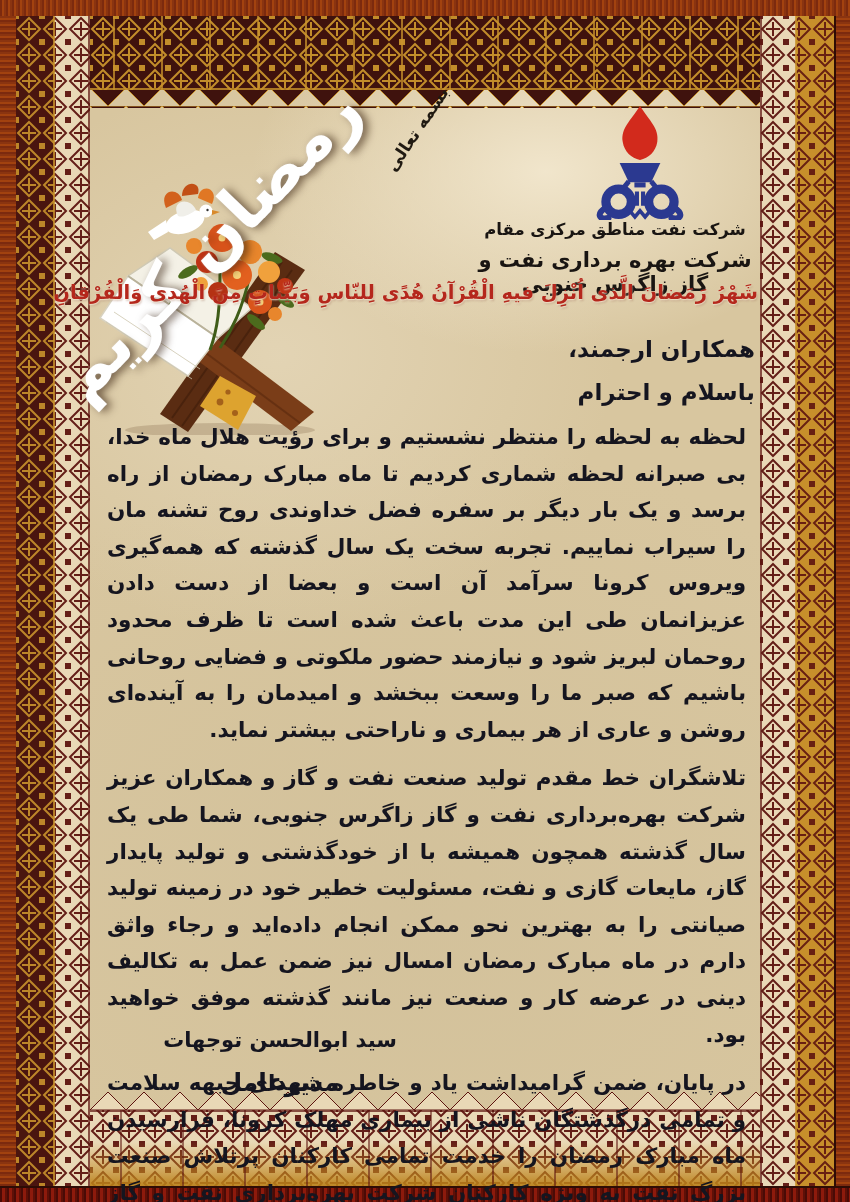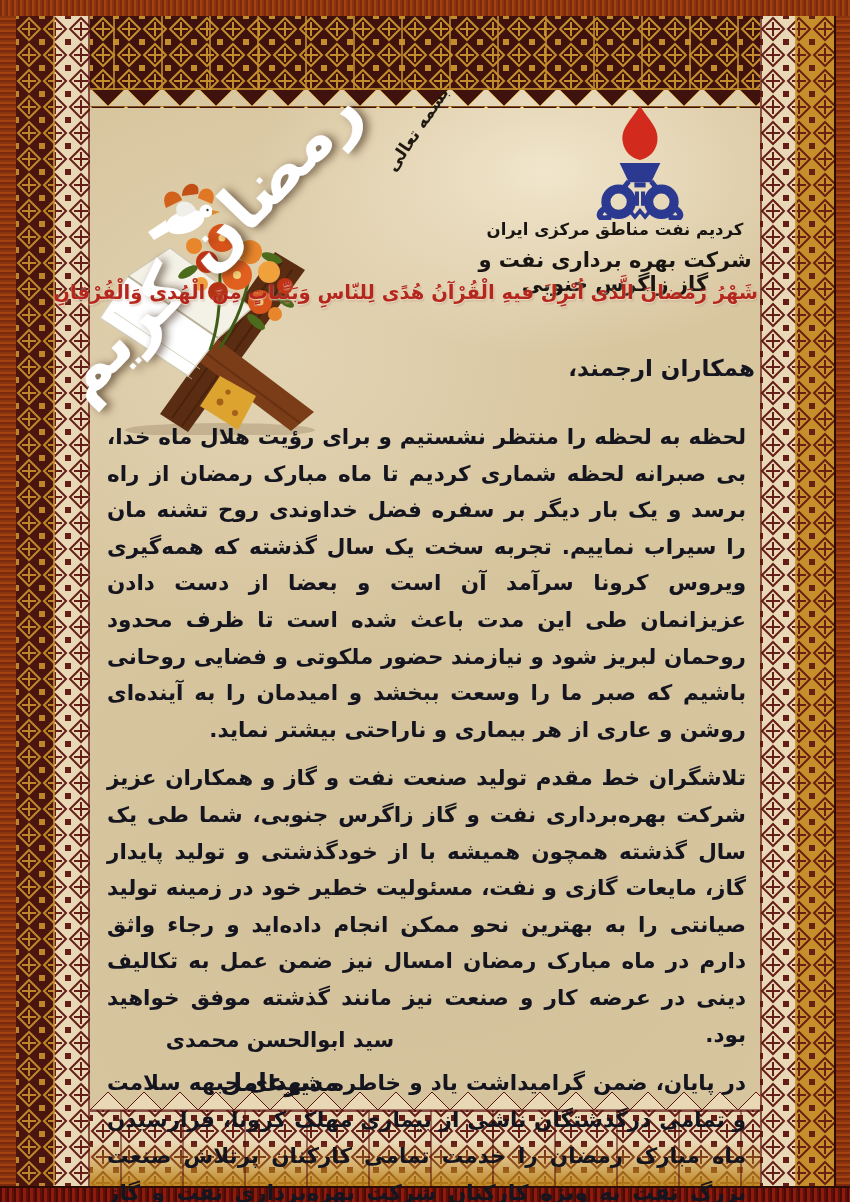--- a/index.html
+++ b/index.html
@@ -83,21 +83,21 @@
     direction:rtl;white-space:nowrap;
     font-size:19.5px;font-weight:bold;color:#b5271c;
     text-shadow:0 1px 2px rgba(255,248,228,.85), 1px 2px 2px rgba(110,40,20,.25);
     text-align:right;
   }
   
   .salut{
     position:absolute;z-index:6;right:95px;
     direction:rtl;font-weight:bold;color:#15151f;font-size:23px;
   }
-  .salut-1{top:355px;}
+  .salut-1{top:336px;}
   .salut-2{top:379px;}
   .letter-body{
     position:absolute;z-index:6;left:95px;top:407px;width:663px;
     direction:rtl;text-align:justify;text-align-last:right;
     font-size:21.5px;font-weight:bold;color:#15151f;line-height:36.6px;
   }
   .letter-body p{margin:12px;padding:0;text-align:justify;text-align-last:right;}
   .signature{
     position:absolute;z-index:6;left:160px;top:1028px;width:240px;
     direction:rtl;text-align:center;font-weight:bold;color:#15151f;
@@ -254,31 +254,32 @@
       <path d="M61 74 C66 80 67 83 72 82" stroke-width="5"></path>
       <path d="M40 103 L45 109 L50 103 L55 109 L60 103" stroke-width="3.5"></path>
     </g>
     <rect x="45" y="84" width="4" height="14" fill="#2b3990"></rect>
     <rect x="51" y="84" width="4" height="14" fill="#2b3990"></rect>
   </svg>
 
   <div class="ramadan-callig">رمضان کریم</div>
   <div class="bismillah">بسمه تعالی</div>
 
-  <div class="company company-1">کردیم نفت مناطق مرکزی ایران</div>
+  <div class="company company-1">شرکت نفت مناطق مرکزی مقام</div>
   <div class="company company-2">شرکت بهره برداری نفت و گاز زاگرس جنوبی</div>
 
   <div class="verse">شَهْرُ رَمَضانَ الَّذی اُنْزِلَ فیهِ الْقُرْآنُ هُدًی لِلنّاسِ وَبَیِّناتٍ مِنَ الْهُدی وَالْفُرْقانِ</div>
 
   <div class="salut salut-1">همکاران ارجمند،</div>
+  <div class="salut salut-2">باسلام و احترام</div>
 
   <div class="letter-body">
     <p>لحظه به لحظه را منتظر نشستیم و برای رؤیت هلال ماه خدا، بی صبرانه لحظه شماری کردیم تا ماه مبارک رمضان از راه برسد و یک بار دیگر بر سفره فضل خداوندی روح تشنه مان را سیراب نماییم. تجربه سخت یک سال گذشته که همه‌گیری ویروس کرونا سرآمد آن است و بعضا از دست دادن عزیزانمان طی این مدت باعث شده است تا ظرف محدود روحمان لبریز شود و نیازمند حضور ملکوتی و فضایی روحانی باشیم که صبر ما را وسعت ببخشد و امیدمان را به آینده‌ای روشن و عاری از هر بیماری و ناراحتی بیشتر نماید.</p>
     <p>تلاشگران خط مقدم تولید صنعت نفت و گاز و همکاران عزیز شرکت بهره‌برداری نفت و گاز زاگرس جنوبی، شما طی یک سال گذشته همچون همیشه با از خودگذشتی و تولید پایدار گاز، مایعات گازی و نفت، مسئولیت خطیر خود در زمینه تولید صیانتی را به بهترین نحو ممکن انجام داده‌اید و رجاء واثق دارم در ماه مبارک رمضان امسال نیز ضمن عمل به تکالیف دینی در عرضه کار و صنعت نیز مانند گذشته موفق خواهید بود.</p>
     <p>در پایان، ضمن گرامیداشت یاد و خاطره شهدای جبهه سلامت و تمامی درگذشتگان ناشی از بیماری مهلک کرونا، فرارسیدن ماه مبارک رمضان را خدمت تمامی کارکنان پرتلاش صنعت بزرگ نفت به ویژه کارکنان شرکت بهره‌برداری نفت و گاز زاگرس جنوبی و خانواده های آنها تبریک عرض می نمایم و امیدوارم در سایه توجهات حضرت ولی عصر(عج) و تحت زعامت مقام معظم رهبری(مد ظله العالی) با عبور از این بزنگاه سخت، ضمن تلاش برای سربلندی ایران عزیز، فضیلت های ماه مبارک رمضان را توشه راه آخرت خود سازیم.</p>
   </div>
 
   <div class="signature">
-    <div class="sig-name">سید ابوالحسن محمدی</div>
+    <div class="sig-name">سید ابوالحسن توجهات</div>
     <div class="sig-title">مدیرعامل</div>
   </div>
 
 </div>
 
 </body></html>

